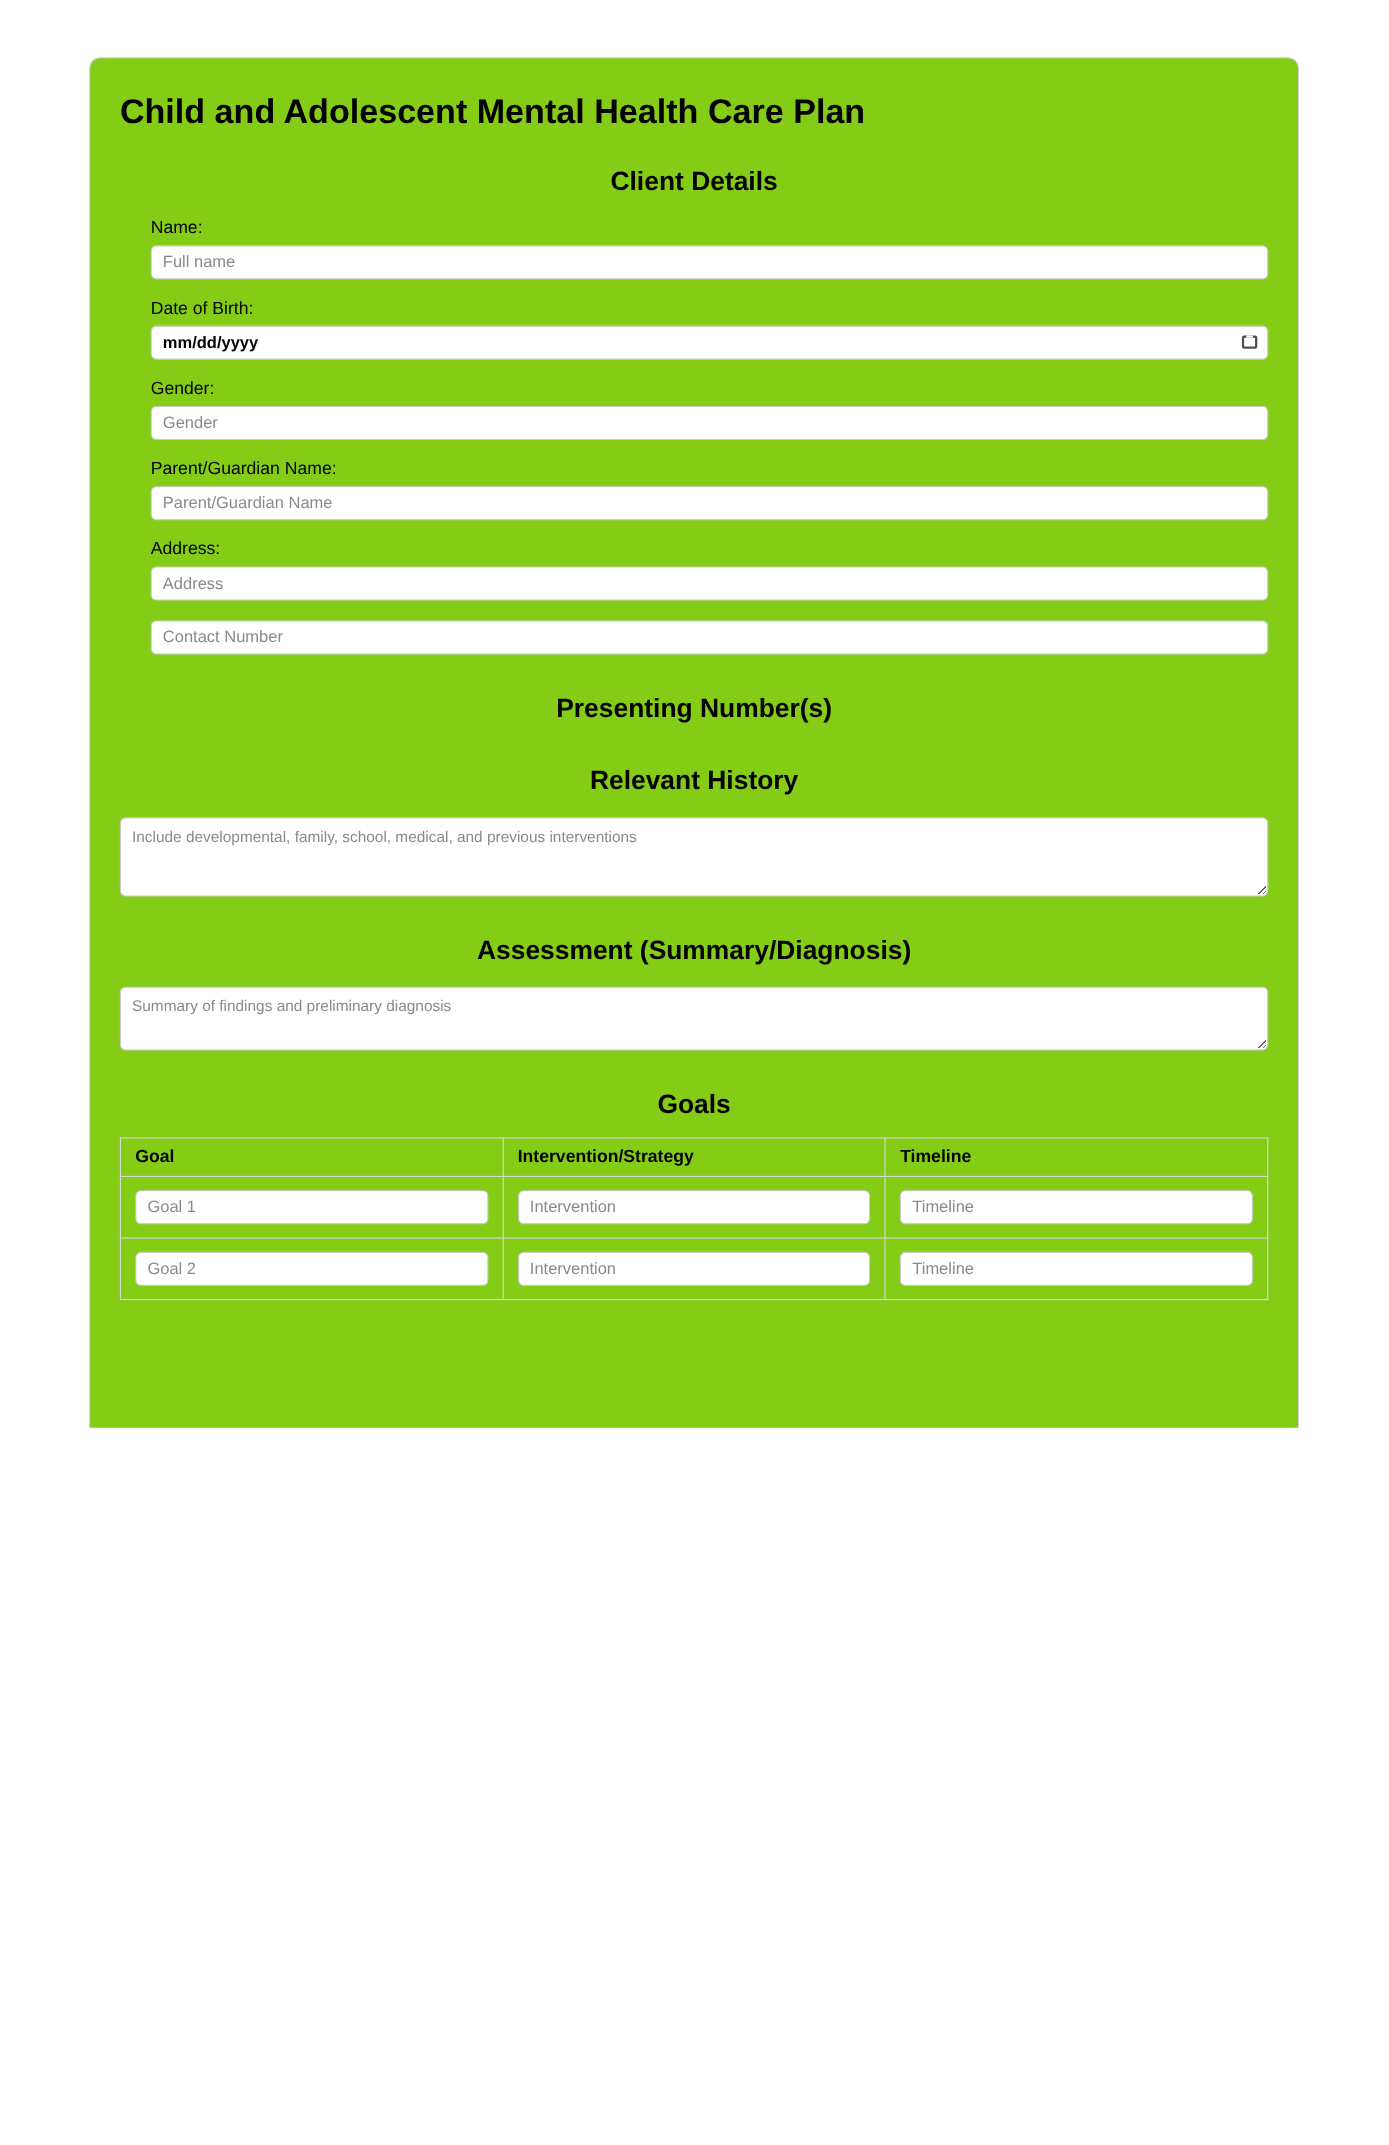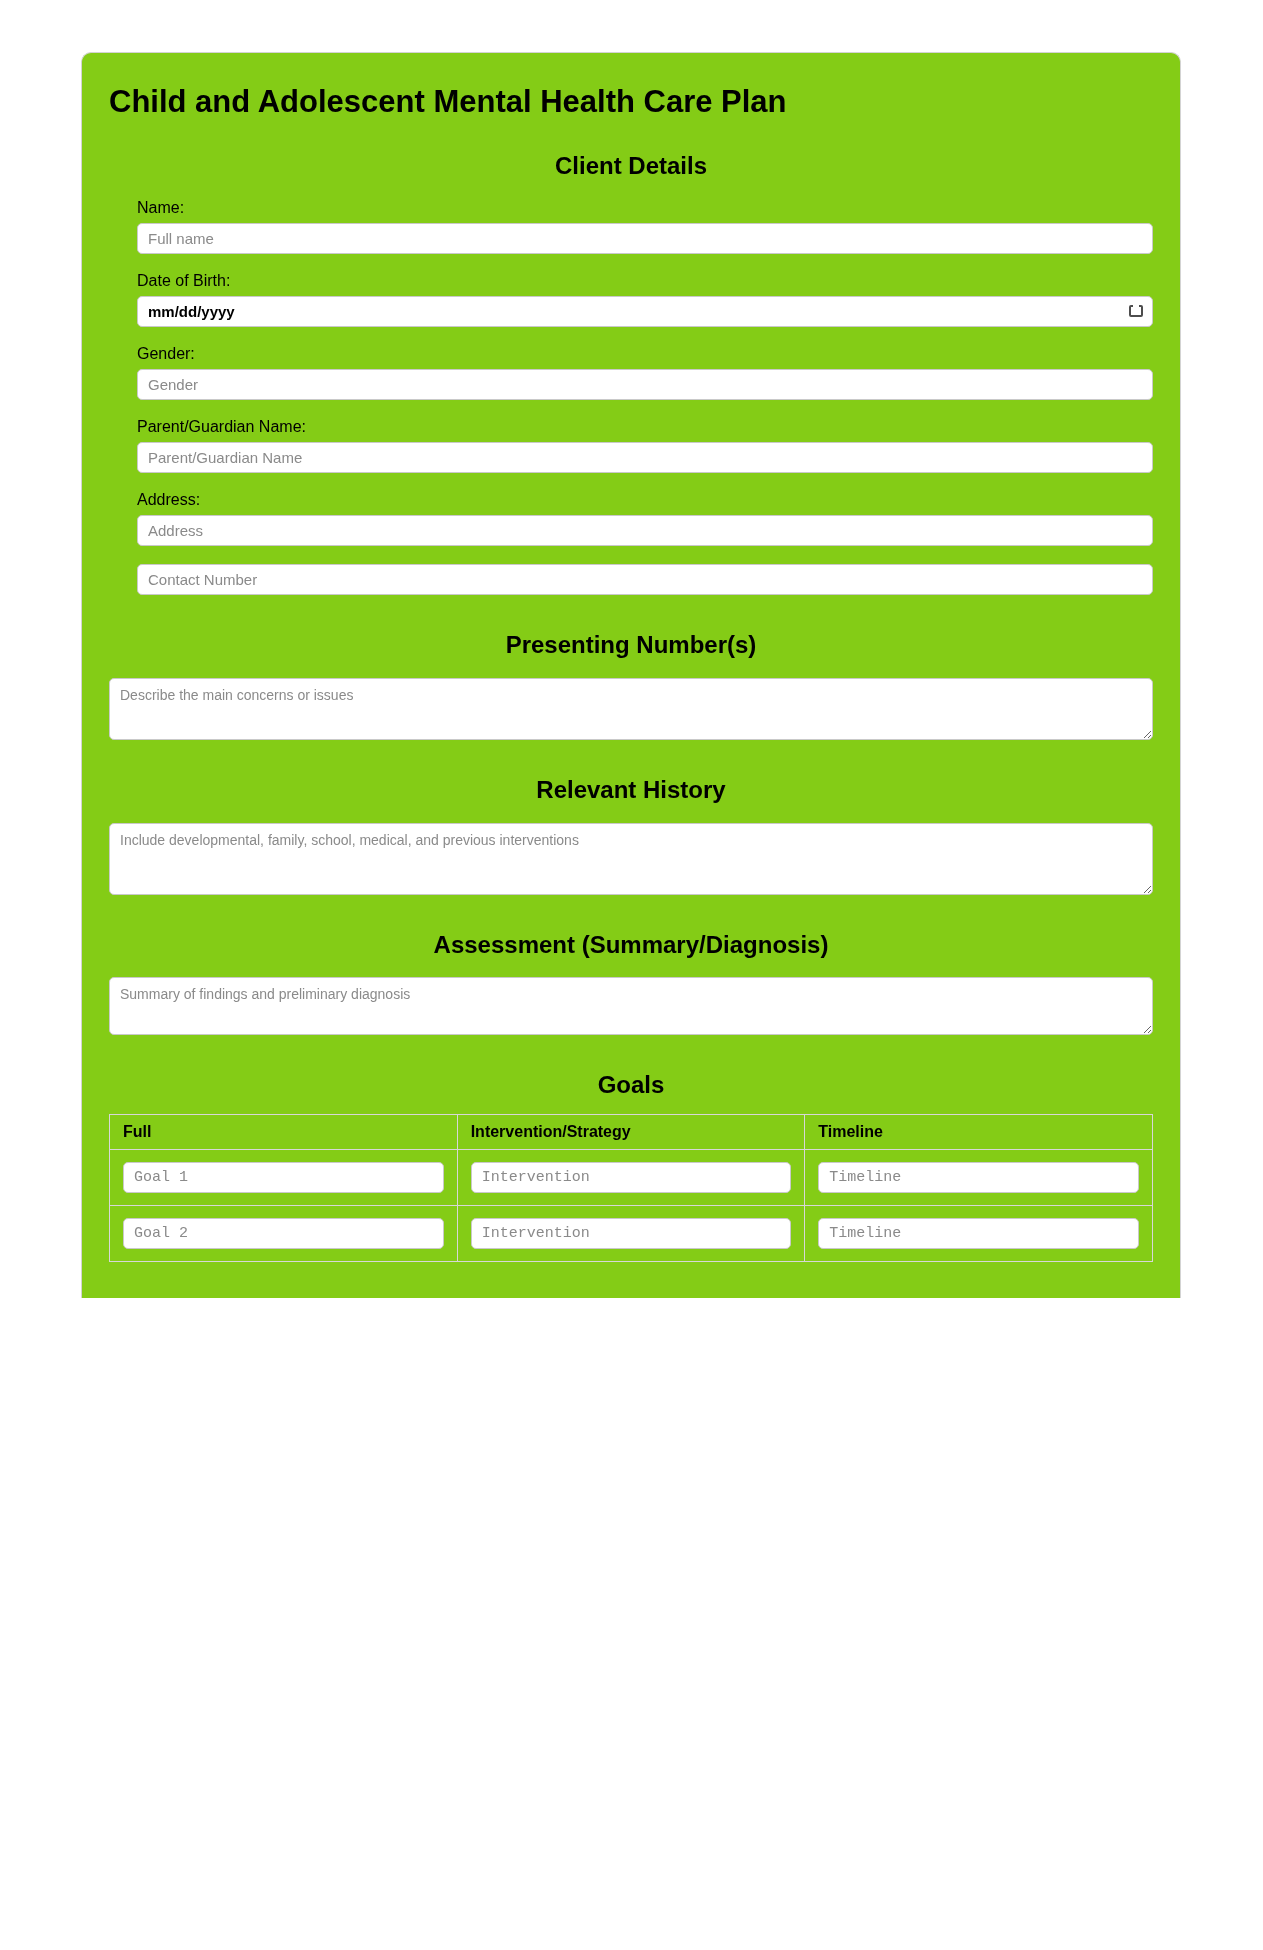--- a/index.html
+++ b/index.html
@@ -114,21 +114,21 @@
     border: 1px solid #d7d7d7;
     text-align: left;
     vertical-align: middle;
   }
   .goals-table th {
     font-size: 16px;
     font-weight: 700;
     padding: 8px 13px;
   }
   .goals-table td { padding: 12px 13px; }
-  .goals-table td .text-input { width: 100%; font-family: Liberation Mono, monospace; }
+  .goals-table td .text-input { width: 100%; }
 </style>
 </head>
 <body>
 
 <div class="card">
 
   <h1 class="page-title">Child and Adolescent Mental Health Care Plan</h1>
 
   <h2 class="section-heading first">Client Details</h2>
 
@@ -158,34 +158,33 @@
   <div class="field">
     <label class="field-label">Address:</label>
     <input type="text" class="text-input" placeholder="Address" style="">
   </div>
 
   <div class="field">
     <input type="text" class="text-input" placeholder="Contact Number" style="">
   </div>
 
   <h2 class="section-heading">Presenting Number(s)</h2>
-  <textarea class="area-input ta-issues" placeholder="Describe the main concerns or issues" style=""></textarea>
 
   <h2 class="section-heading">Relevant History</h2>
   <textarea class="area-input ta-history" placeholder="Include developmental, family, school, medical, and previous interventions" style=""></textarea>
 
   <h2 class="section-heading">Assessment (Summary/Diagnosis)</h2>
   <textarea class="area-input ta-assess" placeholder="Summary of findings and preliminary diagnosis" style=""></textarea>
 
   <h2 class="section-heading goals-heading">Goals</h2>
 
   <table class="goals-table">
     <thead>
       <tr>
-        <th>Full</th>
+        <th>Goal</th>
         <th>Intervention/Strategy</th>
         <th>Timeline</th>
       </tr>
     </thead>
     <tbody>
       <tr>
         <td>
           <input type="text" class="text-input" placeholder="Goal 1" style="">
         </td>
         <td>

